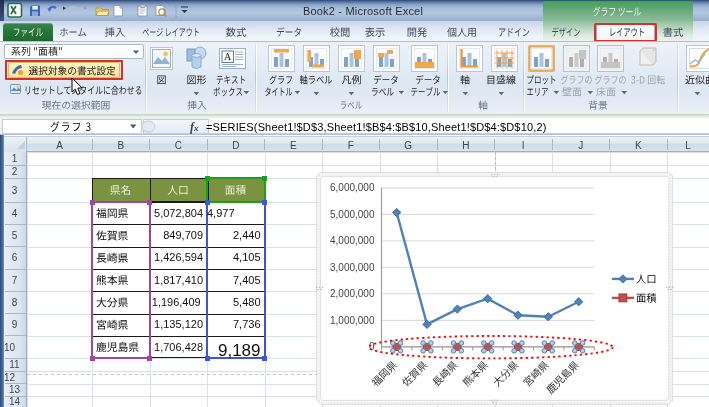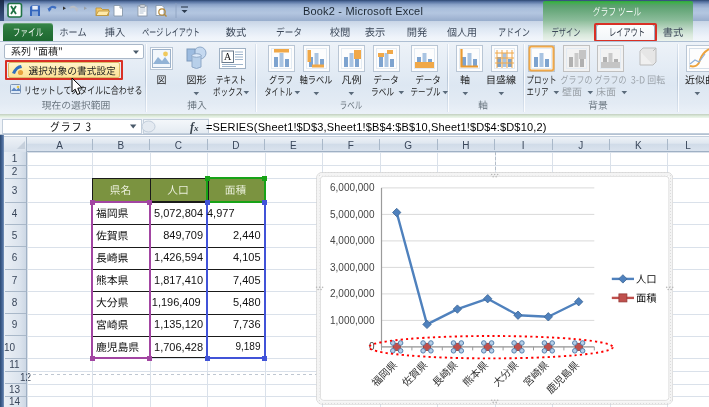--- a/index.html
+++ b/index.html
@@ -291,21 +291,21 @@
 <div class="abs" style="left:4px;top:274.65px;width:21px;text-align:center;font-size:10px;color:#39465a">7</div>
 <div class="abs" style="left:5px;top:313.1px;width:21px;height:1px;background:#a9b8c9"></div>
 <div class="abs" style="left:4px;top:296.95000000000005px;width:21px;text-align:center;font-size:10px;color:#39465a">8</div>
 <div class="abs" style="left:5px;top:335.4px;width:21px;height:1px;background:#a9b8c9"></div>
 <div class="abs" style="left:4px;top:319.25px;width:21px;text-align:center;font-size:10px;color:#39465a">9</div>
 <div class="abs" style="left:5px;top:357.7px;width:21px;height:1px;background:#a9b8c9"></div>
 <div class="abs" style="left:4px;top:341.54999999999995px;width:21px;font-size:10px;color:#39465a">10</div>
 <div class="abs" style="left:5px;top:370.5px;width:21px;height:1px;background:#a9b8c9"></div>
 <div class="abs" style="left:4px;top:359.1px;width:21px;text-align:center;font-size:10px;color:#39465a">11</div>
 <div class="abs" style="left:5px;top:383.0px;width:21px;height:1px;background:#a9b8c9"></div>
-<div class="abs" style="left:4px;top:371.75px;width:43px;text-align:center;font-size:10px;color:#39465a">12</div>
+<div class="abs" style="left:4px;top:371.75px;width:43px;text-align:left;font-size:10px;color:#39465a">12</div>
 <div class="abs" style="left:5px;top:395.5px;width:21px;height:1px;background:#a9b8c9"></div>
 <div class="abs" style="left:4px;top:384.25px;width:21px;text-align:center;font-size:10px;color:#39465a">13</div>
 <div class="abs" style="left:5px;top:406.5px;width:21px;height:1px;background:#a9b8c9"></div>
 <div class="abs" style="left:4px;top:396.0px;width:21px;text-align:center;font-size:10px;color:#39465a">14</div>
 <div class="abs" style="left:27px;top:151.5px;width:1px;height:255.5px;background:#dae1ea"></div>
 <div class="abs" style="left:92px;top:151.5px;width:1px;height:255.5px;background:#dae1ea"></div>
 <div class="abs" style="left:149.5px;top:151.5px;width:1px;height:255.5px;background:#dae1ea"></div>
 <div class="abs" style="left:207px;top:151.5px;width:1px;height:255.5px;background:#dae1ea"></div>
 <div class="abs" style="left:264.5px;top:151.5px;width:1px;height:255.5px;background:#dae1ea"></div>
 <div class="abs" style="left:322px;top:151.5px;width:1px;height:255.5px;background:#dae1ea"></div>
@@ -362,21 +362,21 @@
 <div class="abs" style="left:207px;top:229.05px;width:53.5px;text-align:right;font-size:11px;color:#111">2,440</div>
 <div class="abs" style="left:149.5px;top:251.35000000000002px;width:53.5px;text-align:right;font-size:11px;color:#111">1,426,594</div>
 <div class="abs" style="left:207px;top:251.35000000000002px;width:53.5px;text-align:right;font-size:11px;color:#111">4,105</div>
 <div class="abs" style="left:149.5px;top:273.65px;width:53.5px;text-align:right;font-size:11px;color:#111">1,817,410</div>
 <div class="abs" style="left:207px;top:273.65px;width:53.5px;text-align:right;font-size:11px;color:#111">7,405</div>
 <div class="abs" style="left:149.5px;top:295.95000000000005px;width:53.5px;text-align:center;font-size:11px;color:#111">1,196,409</div>
 <div class="abs" style="left:207px;top:295.95000000000005px;width:53.5px;text-align:right;font-size:11px;color:#111">5,480</div>
 <div class="abs" style="left:149.5px;top:318.25px;width:53.5px;text-align:right;font-size:11px;color:#111">1,135,120</div>
 <div class="abs" style="left:207px;top:318.25px;width:53.5px;text-align:right;font-size:11px;color:#111">7,736</div>
 <div class="abs" style="left:149.5px;top:340.54999999999995px;width:53.5px;text-align:right;font-size:11px;color:#111">1,706,428</div>
-<div class="abs" style="left:207px;top:340.54999999999995px;width:53.5px;text-align:right;font-size:10px;color:#111">9,189</div>
+<div class="abs" style="left:207px;top:340.54999999999995px;width:53.5px;text-align:right;font-size:17px;color:#111">9,189</div>
 <svg class="abs" style="left:0;top:0" width="709" height="407" viewBox="0 0 709 407">
     <rect x="316.8" y="172.7" width="355.7" height="231.3" rx="5" fill="#fff" stroke="#cccccc" stroke-width="1"></rect>
     <defs>
       <pattern id="ht" width="3" height="3" patternUnits="userSpaceOnUse">
         <rect width="3" height="3" fill="#f4f4f4"></rect>
         <rect x="1" y="1" width="1" height="1" fill="#dcdcdc"></rect>
       </pattern>
     </defs>
     <rect x="318.2" y="174.1" width="352.9" height="228.5" rx="4" fill="none" stroke="url(#ht)" stroke-width="2.8"></rect>
     <rect x="320.40000000000003" y="176.29999999999998" width="348.5" height="224.10000000000002" rx="3" fill="#fff" stroke="#d9d9d9" stroke-width="0.9"></rect>

